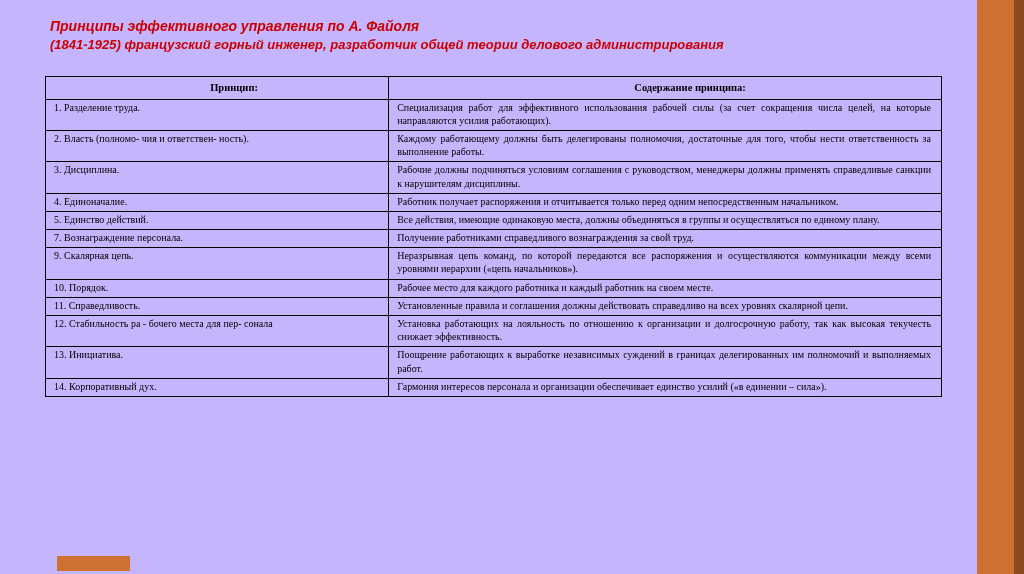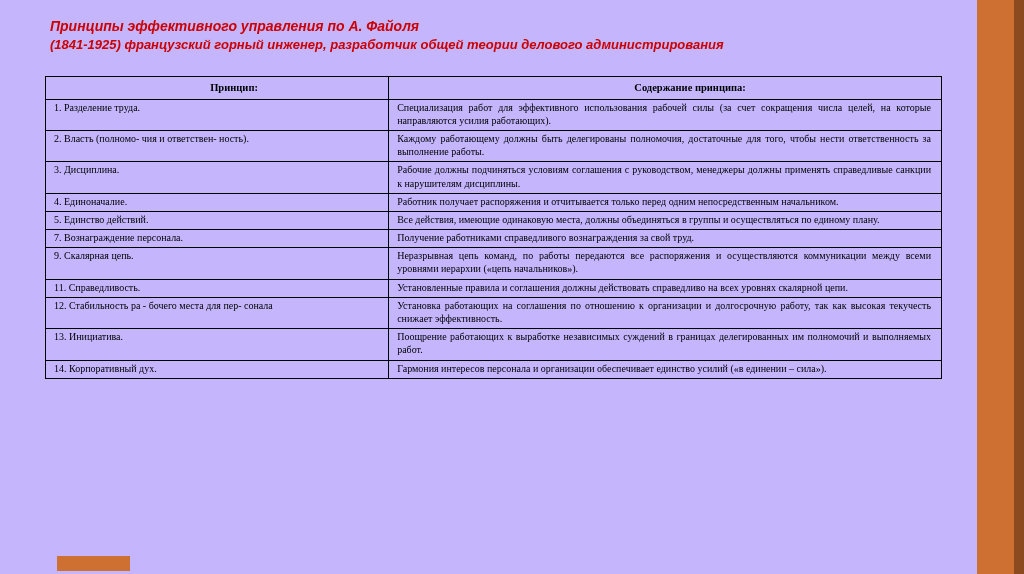--- a/index.html
+++ b/index.html
@@ -115,29 +115,33 @@
         <tr>
           <td class="cell-principle">5. Единство действий.</td>
           <td class="cell-content">Все действия, имеющие одинаковую места, должны объединяться в группы и осуществляться по единому плану.</td>
         </tr>
         <tr>
           <td class="cell-principle">7. Вознаграждение персонала.</td>
           <td class="cell-content">Получение работниками справедливого вознаграждения за свой труд.</td>
         </tr>
         <tr>
           <td class="cell-principle">9. Скалярная цепь.</td>
-          <td class="cell-content">Неразрывная цепь команд, по работы передаются все распоряжения и осуществляются коммуникации между всеми уровнями иерархии («цепь  начальников»).</td>
+          <td class="cell-content">Неразрывная цепь команд, по которой передаются все распоряжения и осуществляются коммуникации между всеми уровнями иерархии («цепь  начальников»).</td>
+        </tr>
+        <tr>
+          <td class="cell-principle">10. Порядок.</td>
+          <td class="cell-content">Рабочее место для каждого работника и каждый работник на своем месте.</td>
         </tr>
         <tr>
           <td class="cell-principle">11. Справедливость.</td>
           <td class="cell-content">Установленные правила и соглашения должны действовать справедливо на всех уровнях скалярной цепи.</td>
         </tr>
         <tr>
           <td class="cell-principle">12. Стабильность ра - бочего места для пер- сонала</td>
-          <td class="cell-content">Установка работающих на соглашения по отношению к организации и долгосрочную работу, так как высокая текучесть снижает эффективность.</td>
+          <td class="cell-content">Установка работающих на лояльность по отношению к организации и долгосрочную работу, так как высокая текучесть снижает эффективность.</td>
         </tr>
         <tr>
           <td class="cell-principle">13. Инициатива.</td>
           <td class="cell-content">Поощрение работающих к выработке независимых суждений в границах делегированных им полномочий и выполняемых работ.</td>
         </tr>
         <tr>
           <td class="cell-principle">14. Корпоративный дух.</td>
           <td class="cell-content">Гармония интересов персонала и организации  обеспечивает единство усилий («в единении – сила»).</td>
         </tr>
       </tbody>

